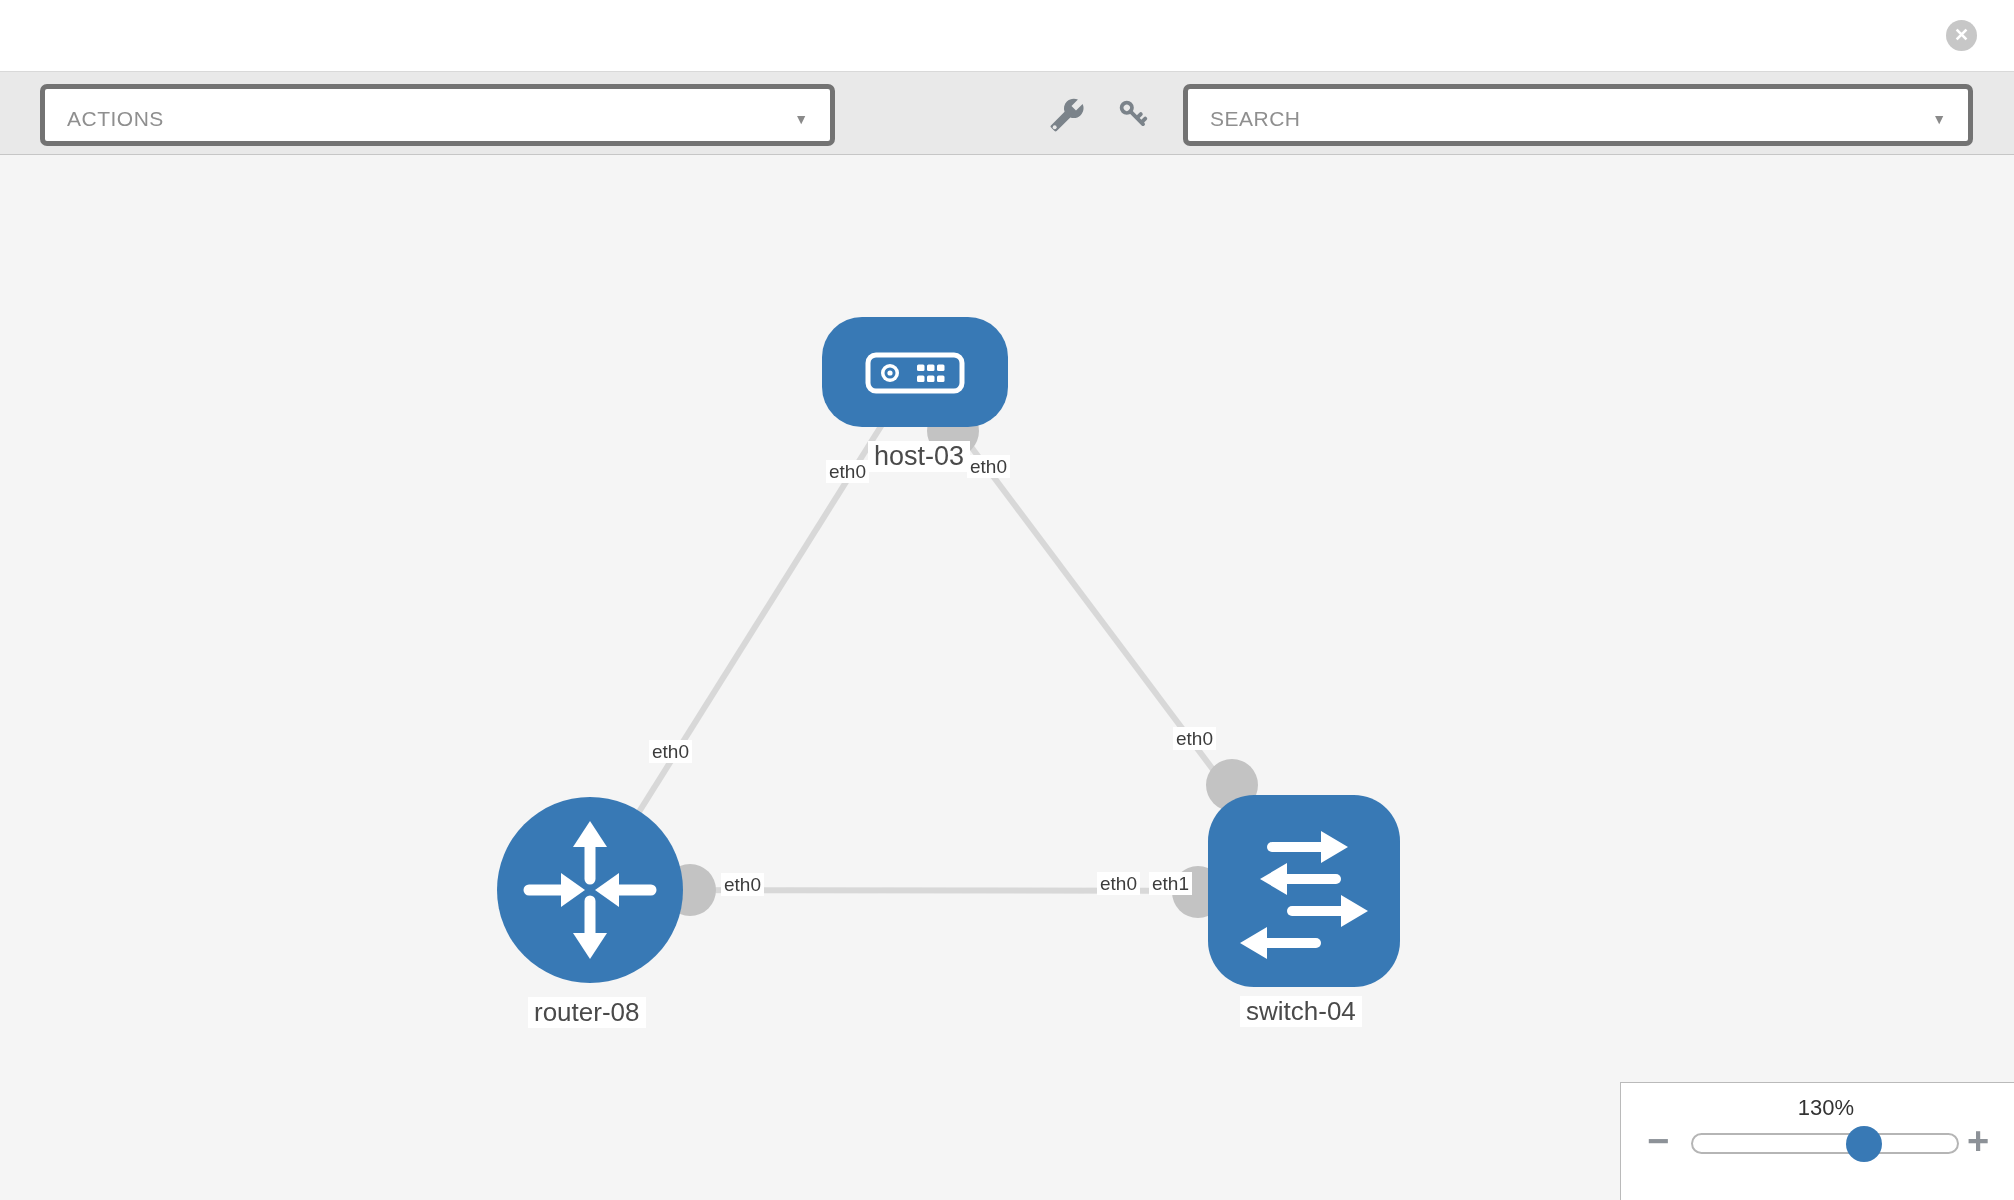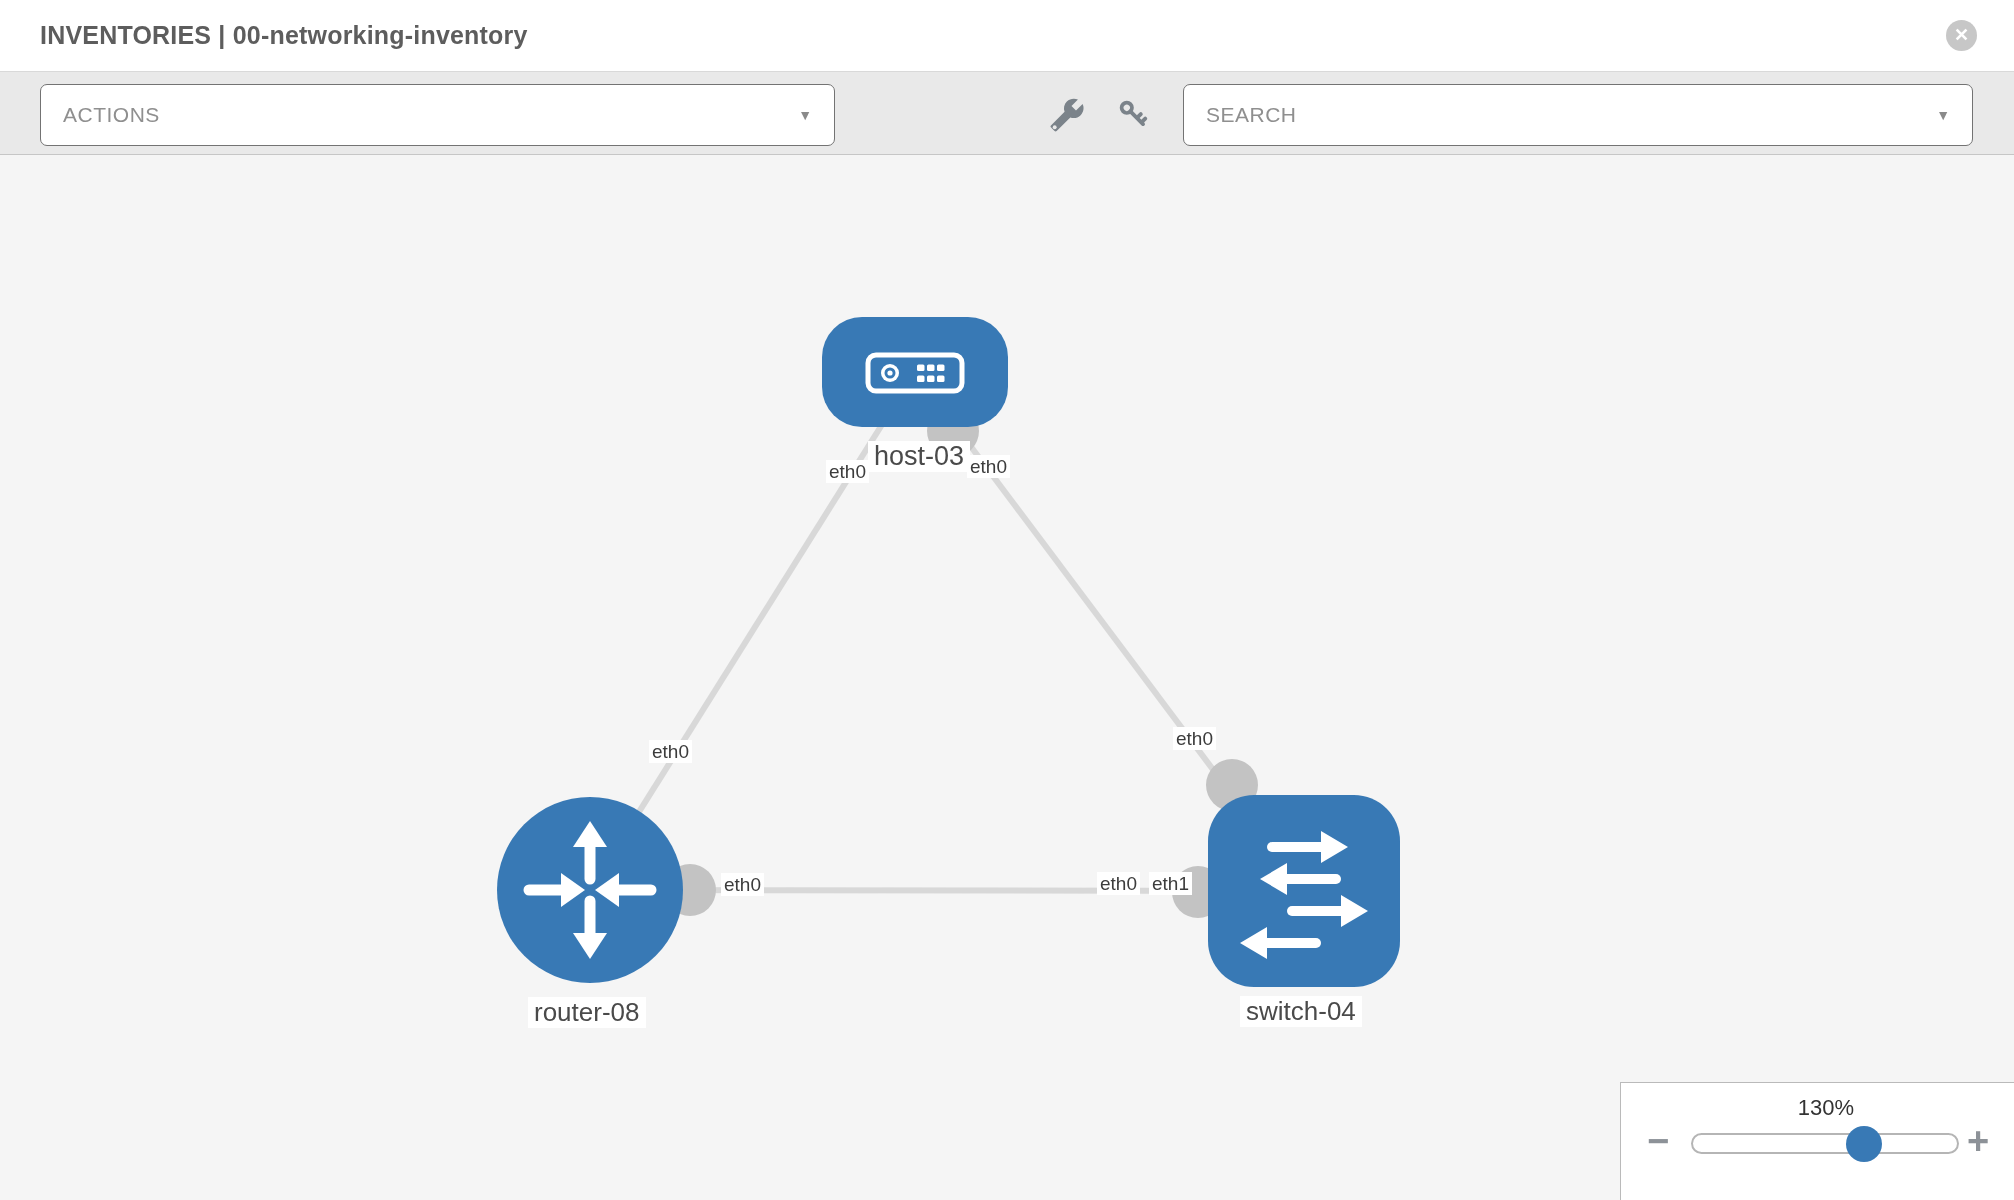--- a/index.html
+++ b/index.html
@@ -6,21 +6,21 @@
   html,body { width:2014px; height:1200px; }
   body { font-family:"Liberation Sans", sans-serif; background:#fff; overflow:hidden; }
 
   
   .titlebar { position:relative; width:2014px; height:72px; background:#ffffff; border-bottom:1px solid #d9d9d9; }
   .titlebar h1 { position:absolute; left:40px; top:0; line-height:71px; font-size:25px; font-weight:bold; color:#5d5d5d; letter-spacing:.2px; }
   .close-btn { position:absolute; right:37px; top:20px; width:31px; height:31px; border-radius:50%; background:#c7c7c7; color:#ffffff; font-size:18px; font-weight:bold; text-align:center; line-height:31px; cursor:pointer; }
 
   
   .toolbar { position:relative; width:2014px; height:83px; background:#e9e9e9; border-bottom:1px solid #c6c6c6; }
-  .select { position:absolute; top:12px; height:62px; background:#ffffff; border:1px solid #737373; border-radius:7px; }
+  .select { position:absolute; top:12px; height:62px; background:#ffffff; border:5px solid #737373; border-radius:7px; }
   .select .sel-label { position:absolute; left:22px; top:0; line-height:60px; font-size:21px; color:#8f8f8f; letter-spacing:.5px; }
   .select .caret { position:absolute; right:22px; top:0; line-height:60px; font-size:14px; color:#8a8a8a; }
   .select-actions { left:40px; width:795px; }
   .select-search { left:1183px; width:790px; }
   .tool-icon { position:absolute; top:25px; width:36px; height:36px; cursor:pointer; }
   .tool-wrench { left:1049px; }
   .tool-key { left:1116px; }
 
   
   .canvas { position:relative; width:2014px; height:1045px; background:#f5f5f5; overflow:hidden; }
@@ -37,21 +37,20 @@
   .zoom-minus, .zoom-plus { position:absolute; top:38px; font-size:38px; font-weight:bold; color:#8d9298; line-height:40px; cursor:pointer; }
   .zoom-minus { left:26px; }
   .zoom-plus  { left:346px; }
   .zoom-track { position:absolute; left:70px; top:50px; width:268px; height:21px; border:2px solid #b5b5b5; border-radius:11px; background:#ffffff; cursor:pointer; }
   .zoom-knob  { position:absolute; left:225px; top:43px; width:36px; height:36px; border-radius:50%; background:#3879b5; cursor:grab; }
 </style>
 </head>
 <body>
 
 <div class="titlebar">
-  <h1>INVENTORIES | 00-networking-inventory</h1>
   <div class="close-btn">✕</div>
 </div>
 
 <div class="toolbar">
   <div class="select select-actions">
     <span class="sel-label">ACTIONS</span>
     <span class="caret">▼</span>
   </div>
 
   <svg class="tool-icon tool-wrench" viewBox="0 0 24 24">

